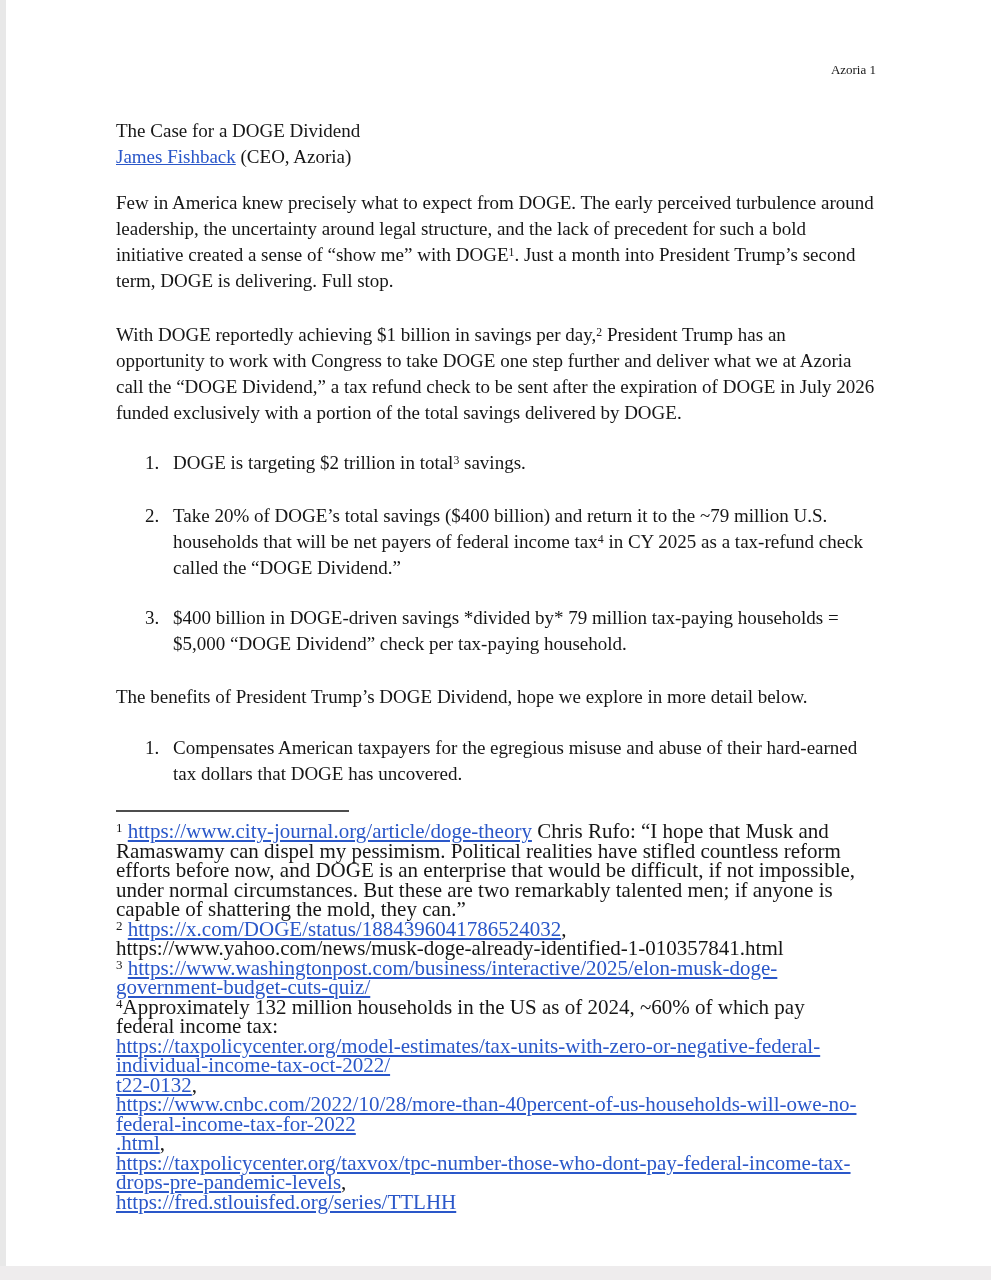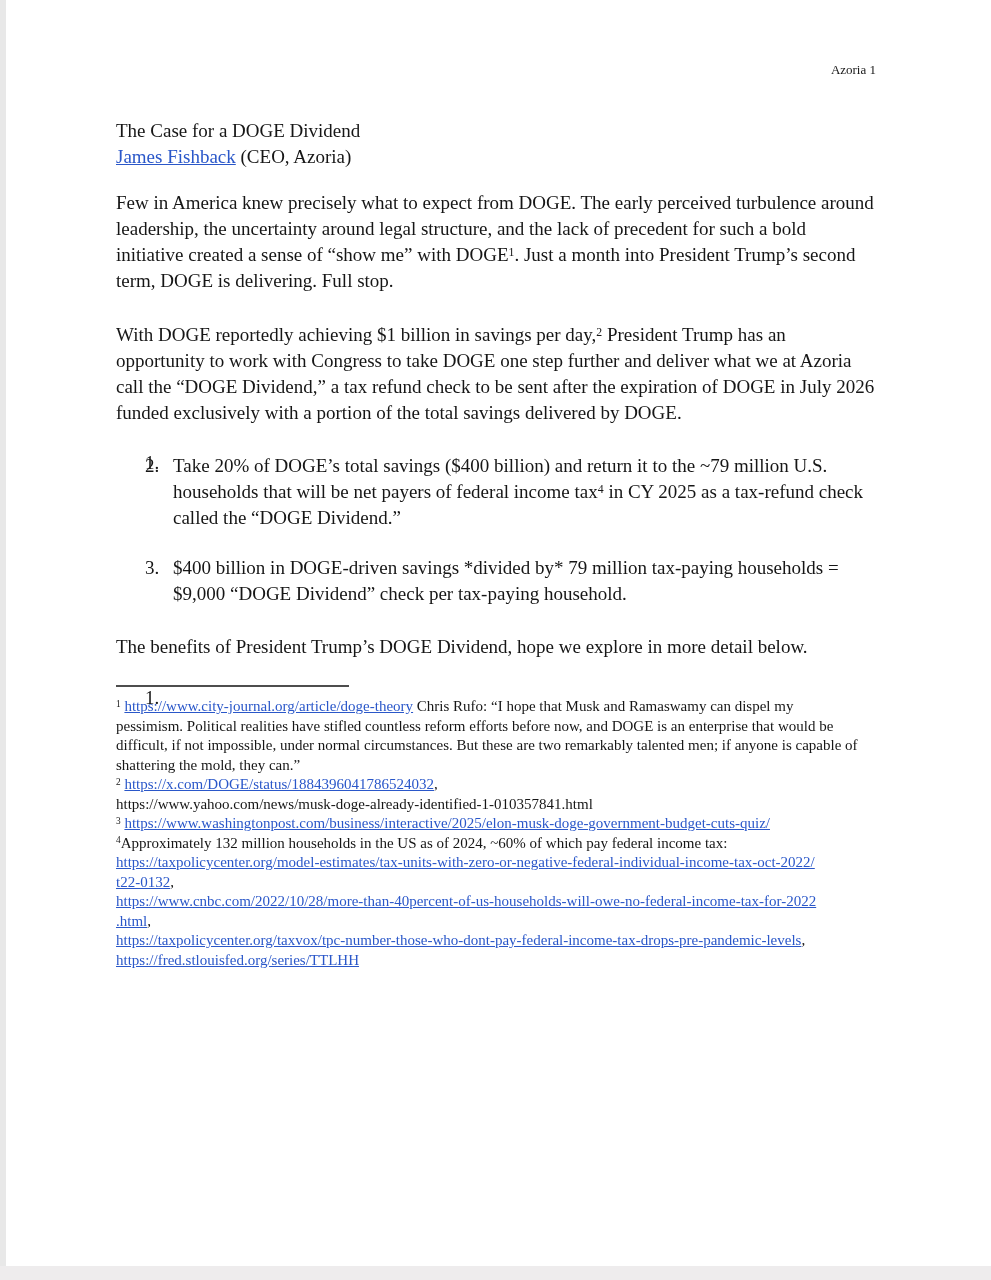--- a/index.html
+++ b/index.html
@@ -22,21 +22,21 @@
   .mt-para2{margin-top:28px;}
   .mt-howintro{margin-top:25px;}
   .mt-benintro{margin-top:27px;}
   .li{position:relative;padding-left:57px;padding-right:10px;font-size:19px;line-height:26px;}
   .li .num{position:absolute;left:29px;top:0;}
   .mt-li1{margin-top:24px;}
   .mt-li2{margin-top:27px;}
   .mt-li3{margin-top:24px;}
   .mt-bli1{margin-top:25px;}
   .fn-sep{margin-top:23px;width:233px;height:2px;background:var(--sep,#4d4d4d);}
-  .footnotes{margin-top:10px;font-size:15px;line-height:19.5px;padding-right:15px;}
+  .footnotes{margin-top:10px;font-size:21px;line-height:19.5px;padding-right:15px;}
   .b{font-weight:normal;}
   .sup{font-size:0.62em;position:relative;top:-0.45em;line-height:0;}
   a.link{color:var(--link,#2a57c9);text-decoration:underline;cursor:pointer;overflow-wrap:anywhere;}
   a.link.b{font-weight:normal;}
 </style>
 </head>
 <body>
 
 <div class="scan-edge-left"></div>
 <div class="scan-edge-bottom"></div>
@@ -52,36 +52,38 @@
     <div><a class="link b">James Fishback</a><span class="b"> (CEO, Azoria)</span></div>
   </div>
 
   <p class="para mt-para1"><span>Few in America knew precisely what to expect from DOGE. The early perceived turbulence around leadership, the uncertainty around legal structure, and the lack of precedent for such a bold initiative created a sense of “show me” with DOGE</span><span class="sup">1</span><span>. Just a month into President Trump’s second term, DOGE is delivering. Full stop.</span></p>
 
   <p class="para mt-para2"><span>With DOGE reportedly achieving $1 billion in savings per day,</span><span class="sup">2</span><span> President Trump has an opportunity to work with Congress to take DOGE one step further and deliver what we at Azoria call the “DOGE Dividend,” a tax refund check to be sent after the expiration of DOGE in July 2026 funded exclusively with a portion of the total savings delivered by DOGE.</span></p>
 
 
   <div class="li mt-li1">
     <span class="num">1.</span>
+    <span><span>DOGE is targeting $2 trillion in total</span><span class="sup">3</span><span> savings.</span></span>
   </div>
 
   <div class="li mt-li2">
     <span class="num">2.</span>
     <span><span>Take 20% of DOGE’s total savings ($400 billion) and return it to the ~79 million U.S. households that will be net payers of federal income tax</span><span class="sup">4</span><span> in CY 2025 as a tax-refund check called the “DOGE Dividend.”</span></span>
   </div>
 
   <div class="li mt-li3">
     <span class="num">3.</span>
-    <span><span>$400 billion in DOGE-driven savings *divided by* 79 million tax-paying households = $9,000 “DOGE Dividend” check per tax-paying household.</span></span>
+    <span><span>$400 billion in DOGE-driven savings *divided by* 79 million tax-paying households = $5,000 “DOGE Dividend” check per tax-paying household.</span></span>
   </div>
 
   <p class="para mt-benintro"><span>The benefits of President Trump’s </span><span class="b">DOGE Dividend</span><span>, hope we explore in more detail below.</span></p>
 
   <div class="li mt-bli1">
     <span class="num">1.</span>
+    <span><span>Compensates American taxpayers for the egregious misuse and abuse of their hard-earned tax dollars that DOGE has uncovered.</span></span>
   </div>
 
   <div class="fn-sep"></div>
 
   <div class="footnotes">
     <div class="fn"><span class="sup">1</span><span> </span><a class="link">https://www.city-journal.org/article/doge-theory</a><span> Chris Rufo: “I hope that Musk and Ramaswamy can dispel my pessimism. Political realities have stifled countless reform efforts before now, and DOGE is an enterprise that would be difficult, if not impossible, under normal circumstances. But these are two remarkably talented men; if anyone is capable of shattering the mold, they can.”</span></div>
     <div class="fn"><span class="sup">2</span><span> </span><a class="link">https://x.com/DOGE/status/1884396041786524032</a><span>,</span><br><span>https://www.yahoo.com/news/musk-doge-already-identified-1-010357841.html</span></div>
     <div class="fn"><span class="sup">3</span><span> </span><a class="link">https://www.washingtonpost.com/business/interactive/2025/elon-musk-doge-government-budget-cuts-quiz/</a></div>
     <div class="fn"><span class="sup">4</span><span>Approximately 132 million households in the US as of 2024, ~60% of which pay federal income tax:</span><br><a class="link">https://taxpolicycenter.org/model-estimates/tax-units-with-zero-or-negative-federal-individual-income-tax-oct-2022/</a><br><a class="link">t22-0132</a><span>,</span><br><a class="link">https://www.cnbc.com/2022/10/28/more-than-40percent-of-us-households-will-owe-no-federal-income-tax-for-2022</a><br><a class="link">.html</a><span>,</span><br><a class="link">https://taxpolicycenter.org/taxvox/tpc-number-those-who-dont-pay-federal-income-tax-drops-pre-pandemic-levels</a><span>,</span><br><a class="link">https://fred.stlouisfed.org/series/TTLHH</a></div>
   </div>

